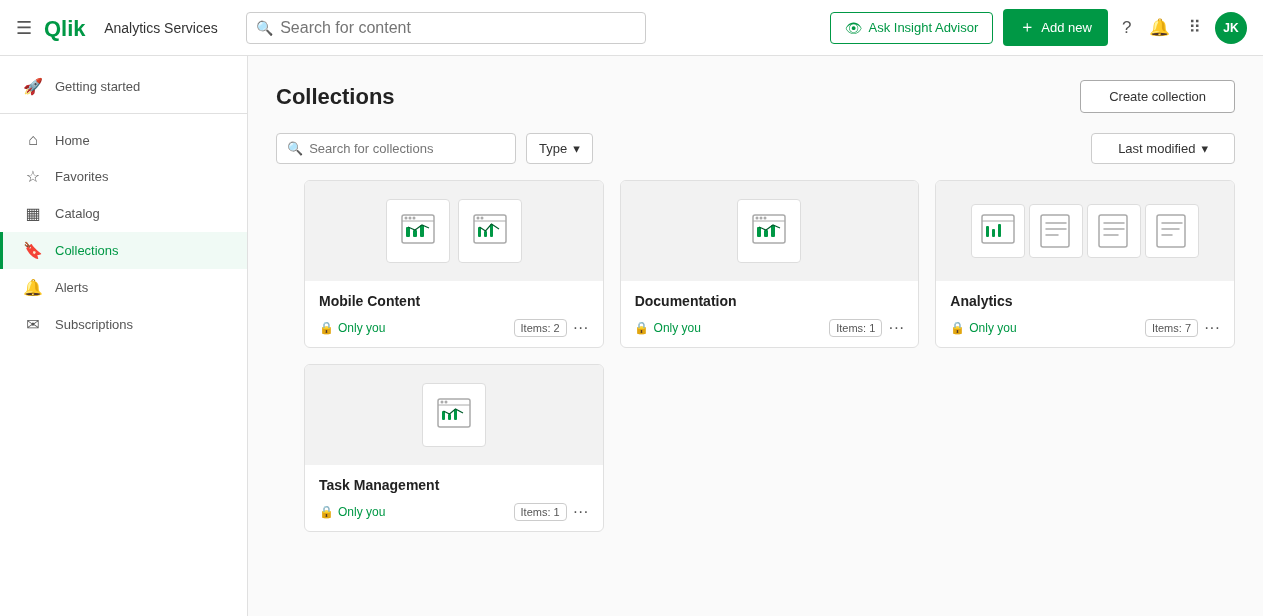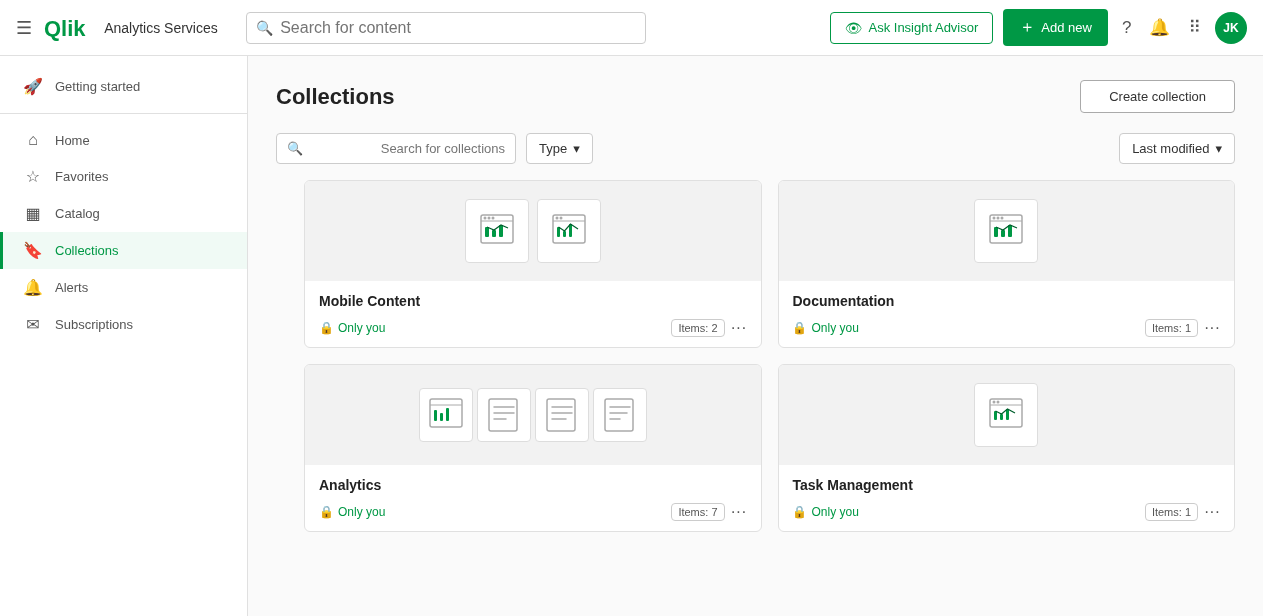--- a/index.html
+++ b/index.html
@@ -73,35 +73,35 @@
     
     .filters-row {
       display: flex; align-items: center; justify-content: space-between; margin-bottom: 16px;
     }
     .filters-left { display: flex; align-items: center; gap: 10px; }
     .search-collections {
       display: flex; align-items: center; gap: 6px;
       border: 1px solid #ccc; border-radius: 4px; padding: 7px 10px;
       background: #fff; width: 240px;
     }
-    .search-collections input { border: none; outline: none; font-size: 13px; color: #666; width: 100%; background: transparent; text-align: right; }
+    .search-collections input { border: none; outline: none; font-size: 13px; color: #666; width: 100%; background: transparent; }
     .btn-type {
       border: 1px solid #ccc; background: #fff; border-radius: 4px;
       padding: 7px 12px; cursor: pointer; font-size: 13px; color: #333;
       display: flex; align-items: center; gap: 6px;
     }
     .btn-lastmod {
       border: 1px solid #ccc; background: #fff; border-radius: 4px;
-      padding: 7px 12px; cursor: pointer; font-size: 13px; color: #333;
+      padding: 7px 26px; cursor: pointer; font-size: 13px; color: #333;
       display: flex; align-items: flex-start; gap: 6px;
     }
 
     
     .cards-grid {
-      display: grid; grid-template-columns: repeat(2, 1fr); gap: 16px; padding-left: 28px;
+      display: grid; grid-template-columns: repeat(3, 1fr); gap: 16px; padding-left: 28px;
     }
     .card {
       background: #fff; border: 1px solid #e0e0e0; border-radius: 6px;
       overflow: hidden; cursor: pointer;
     }
     .card-preview {
       height: 100px; background: #f2f2f2; display: flex; align-items: center;
       justify-content: center; gap: 8px; padding: 10px;
     }
     .card-preview-single { justify-content: center; }

